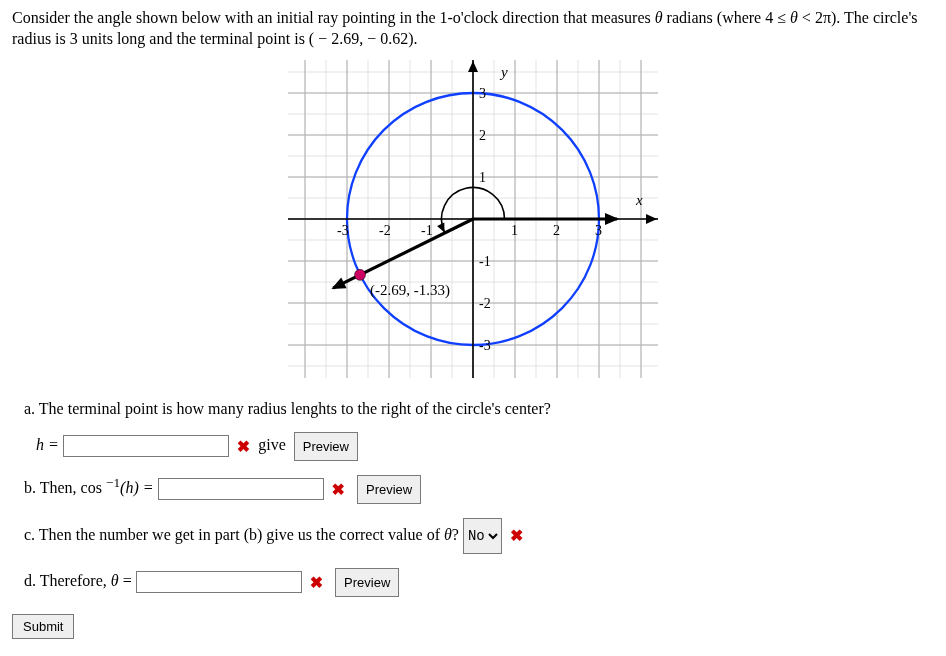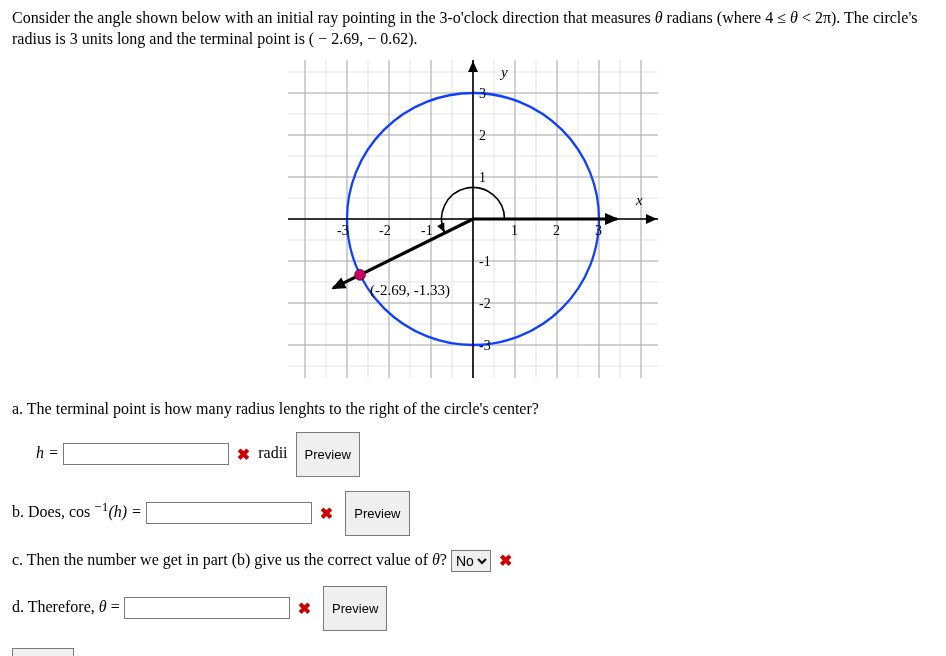--- a/index.html
+++ b/index.html
@@ -10,67 +10,68 @@
   }
   .problem-text {
     margin-bottom: 6px;
     line-height: 1.3;
   }
   .graph-wrap {
     text-align: center;
     margin: 10px 0 18px 0;
   }
   .question-row {
-    margin: 14px 0;
+    margin: 14px 12px;
   }
   .sub-row {
     margin: 14px 0 14px 24px;
   }
   input.answer {
     border: 1px solid #7a7a7a;
     height: 20px;
     width: 160px;
     vertical-align: middle;
     font-size: 14px;
     padding: 0 2px;
   }
   select.answer-sel {
     border: 1px solid #7a7a7a;
-    height: 22px;
+    height: 36px;
     vertical-align: middle;
     font-size: 14px;
     background: #efefef;
+    font-family: Liberation Mono, monospace;
   }
   .btn {
     border: 1px solid #7a7a7a;
     background: #efefef;
     font-family: Arial, sans-serif;
     font-size: 13px;
-    padding: 14px 8px;
+    padding: 6px 8px;
     margin-left: 4px;
     vertical-align: middle;
     cursor: pointer;
   }
   .btn.submit {
     padding: 4px 10px;
     margin-left: 0;
   }
   .mark {
     color: #c00;
     font-weight: bold;
     margin: 0 4px;
     vertical-align: middle;
   }
   .italic { font-style: italic; }
 </style>
 </head>
 <body>
 
 <div class="problem-text">
-  <span>Consider the angle shown below with an initial ray pointing in the 3-o'clock direction that measures </span><span class="italic">θ</span><span> radians (where 4 ≤ </span><span class="italic">θ</span><span> &lt; 2π). The circle's radius is 3 units long and the terminal point is </span><span>( − 2.69,  − 0.62)</span><span>.</span>
+  <span>Consider the angle shown below with an initial ray pointing in the 1-o'clock direction that measures </span><span class="italic">θ</span><span> radians (where 4 ≤ </span><span class="italic">θ</span><span> &lt; 2π). The circle's radius is 3 units long and the terminal point is </span><span>( − 2.69,  − 0.62)</span><span>.</span>
 </div>
 
 <div class="graph-wrap">
   <svg id="graph-svg" width="370" height="318" viewBox="0 0 370 318">
 
   <line x1="17" y1="0" x2="17" y2="318" stroke="#d0d0d0" stroke-width="0.6"></line>
       <line x1="0" y1="-9" x2="370" y2="-9" stroke="#d0d0d0" stroke-width="0.6"></line>
       <line x1="38" y1="0" x2="38" y2="318" stroke="#d0d0d0" stroke-width="0.6"></line>
       <line x1="0" y1="12" x2="370" y2="12" stroke="#d0d0d0" stroke-width="0.6"></line>
       <line x1="59" y1="0" x2="59" y2="318" stroke="#d0d0d0" stroke-width="0.6"></line>
@@ -149,26 +150,26 @@
       <circle cx="72.02" cy="214.86" r="5.5" fill="#cc0060" stroke="#000" stroke-width="0.5"></circle>
       <text x="82.02" y="234.86" font-size="15" font-family="serif">(-2.69, -1.33)</text>
     </svg>
 </div>
 
 <div class="question-row">a. The terminal point is how many radius lenghts to the right of the circle's center?</div>
 
 <div class="sub-row">
   <span class="italic">h = </span>
   <input class="answer" type="text" style="">
-  <span class="mark">✖</span><span> radii</span>
+  <span class="mark">✖</span><span> give</span>
   <button class="btn">Preview</button>
 </div>
 
 <div class="question-row">
-  <span>b. Does, cos </span><sup>−1</sup><span class="italic">(h) = </span>
+  <span>b. Then, cos </span><sup>−1</sup><span class="italic">(h) = </span>
   <input class="answer" type="text" style="">
   <span class="mark">✖</span>
   <button class="btn">Preview</button>
 </div>
 
 <div class="question-row">
   <span>c. Then the number we get in part (b) give us the correct value of </span><span class="italic">θ</span><span>? </span>
   <select class="answer-sel">
     <option>No</option>
   </select>

